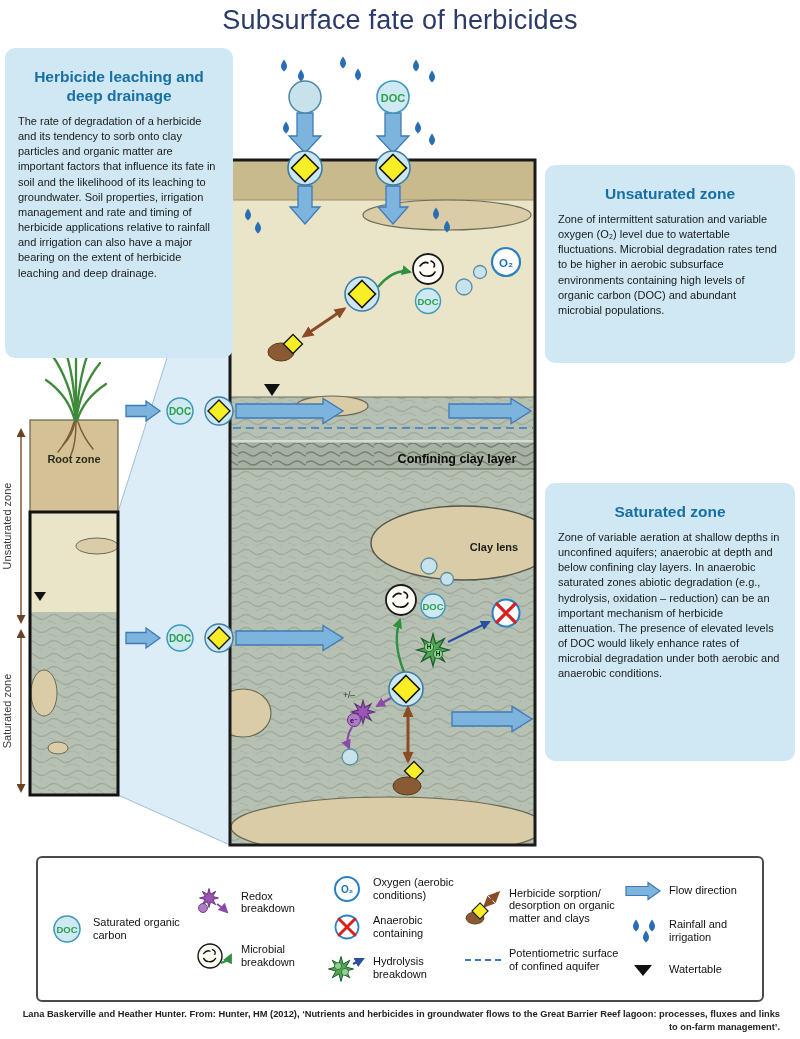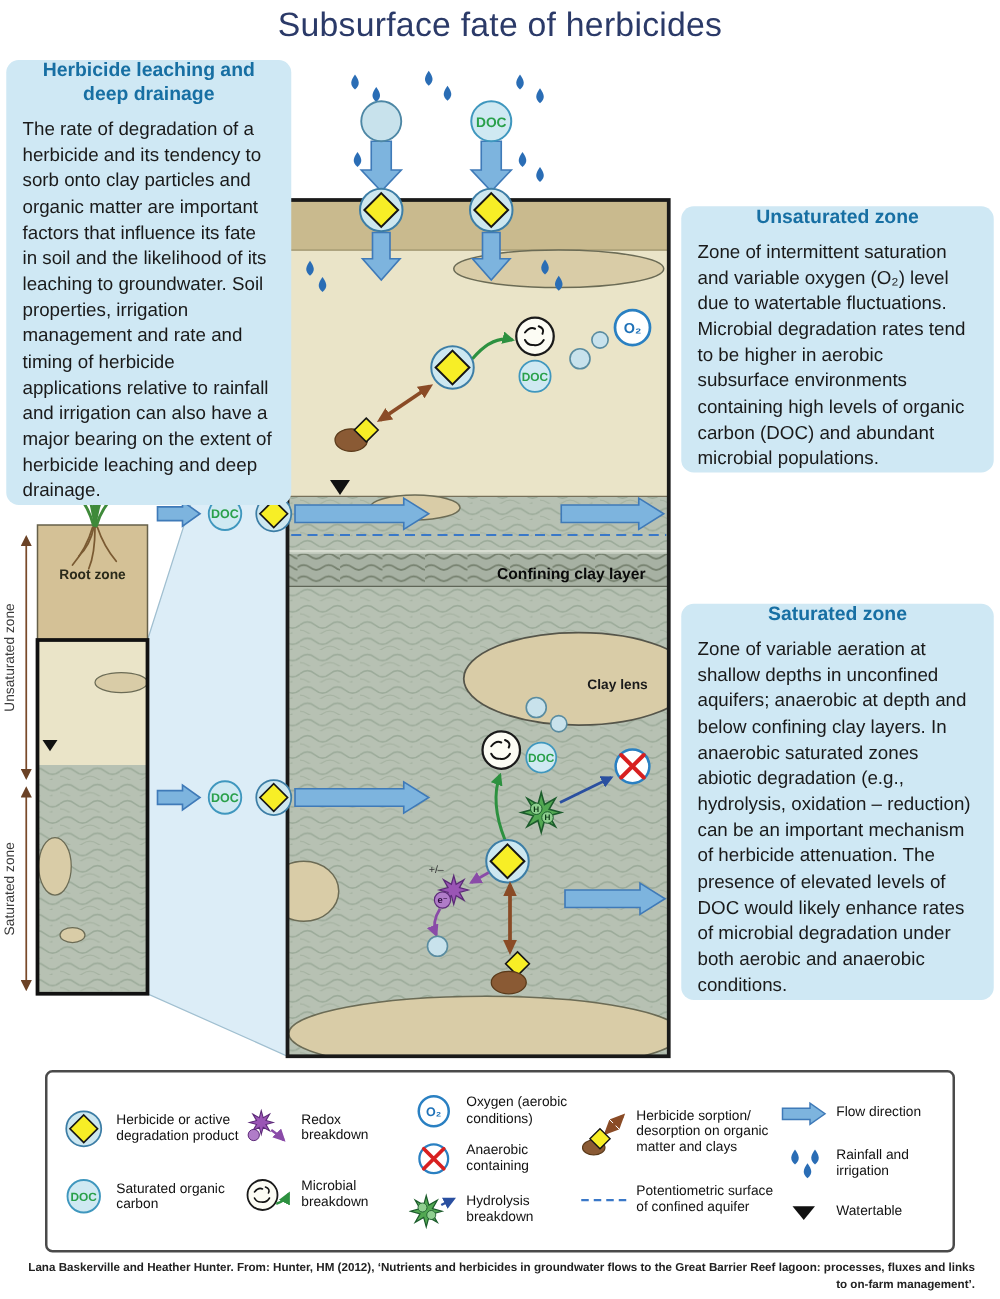--- a/index.html
+++ b/index.html
@@ -1,22 +1,22 @@
 <!DOCTYPE html>
 <html><head>
 <meta charset="utf-8">
 <style>
   * { margin:0; padding:0; box-sizing:border-box; }
   html,body { width:800px; height:1039px; background:#fff; font-family:"Liberation Sans",sans-serif; }
   .page { position:relative; width:800px; height:1039px; overflow:hidden; background:#fff; }
   .title { position:absolute; top:5px; left:0; width:100%; text-align:center;
            font-size:27px; font-weight:400; color:#2b3a68; letter-spacing:.2px; }
-  .panel { position:absolute; background:#cfe8f4; border-radius:10px; padding:0 13px; }
+  .panel { position:absolute; background:#cfe8f4; border-radius:10px; padding:20px 13px; }
   .panel h2 { text-align:center; color:#176fa3; font-size:15.5px; font-weight:700; line-height:1.22; margin-bottom:8px; }
-  .panel p  { font-size:15px; color:#1a1a1a; line-height:1.38; }
+  .panel p  { font-size:11px; color:#1a1a1a; line-height:1.38; }
   #panel-left  { left:5px;  top:48px;  width:228px; min-height:310px; }
   #panel-unsat { left:545px; top:165px; width:250px; min-height:198px; }
   #panel-sat   { left:545px; top:483px; width:250px; min-height:278px; }
   svg.diagram { position:absolute; left:0; top:0; }
   svg text { font-family:"Liberation Sans","DejaVu Sans",sans-serif; }
   .legend { position:absolute; left:36px; top:856px; width:728px; height:146px; background:#fff;
             border:2px solid #4a4a4a; border-radius:6px; display:flex; gap:2px; padding:6px 8px; }
   .lcol { display:flex; flex-direction:column; justify-content:space-evenly; }
   .lcol.c1{width:146px;} .lcol.c2{width:130px;} .lcol.c3{width:134px;} .lcol.c4{width:158px;} .lcol.c5{width:118px;}
   .litem { display:flex; align-items:center; gap:5px; }
@@ -264,28 +264,20 @@
   </div>
   <div class="panel" id="panel-sat">
     <h2>Saturated zone</h2>
     <p>Zone of variable aeration at shallow depths in unconfined aquifers; anaerobic at depth and below confining clay layers. In anaerobic saturated zones abiotic degradation (e.g., hydrolysis, oxidation – reduction) can be an important mechanism of herbicide attenuation. The presence of elevated levels of DOC would likely enhance rates of microbial degradation under both aerobic and anaerobic conditions.</p>
   </div>
 
   <div class="legend">
     <div class="lcol c1">
       <div class="litem">
         <span class="licon">
-          <svg width="36" height="36" viewBox="-18 -18 36 36">
-              <use href="#herb-md"></use>
-            </svg>
-        </span>
-        <span class="llabel">Herbicide or active degradation product</span>
-      </div>
-      <div class="litem">
-        <span class="licon">
           <svg width="32" height="32" viewBox="-16 -16 32 32">
               <circle r="13" fill="#cfe9f2" stroke="#3f97be" stroke-width="1.5"></circle>
               <text y="3.5" text-anchor="middle" font-size="9.5" font-weight="bold" fill="#29a04a">DOC</text>
             </svg>
         </span>
         <span class="llabel">Saturated organic carbon</span>
       </div>
     </div>
     <div class="lcol c2">
       <div class="litem">

